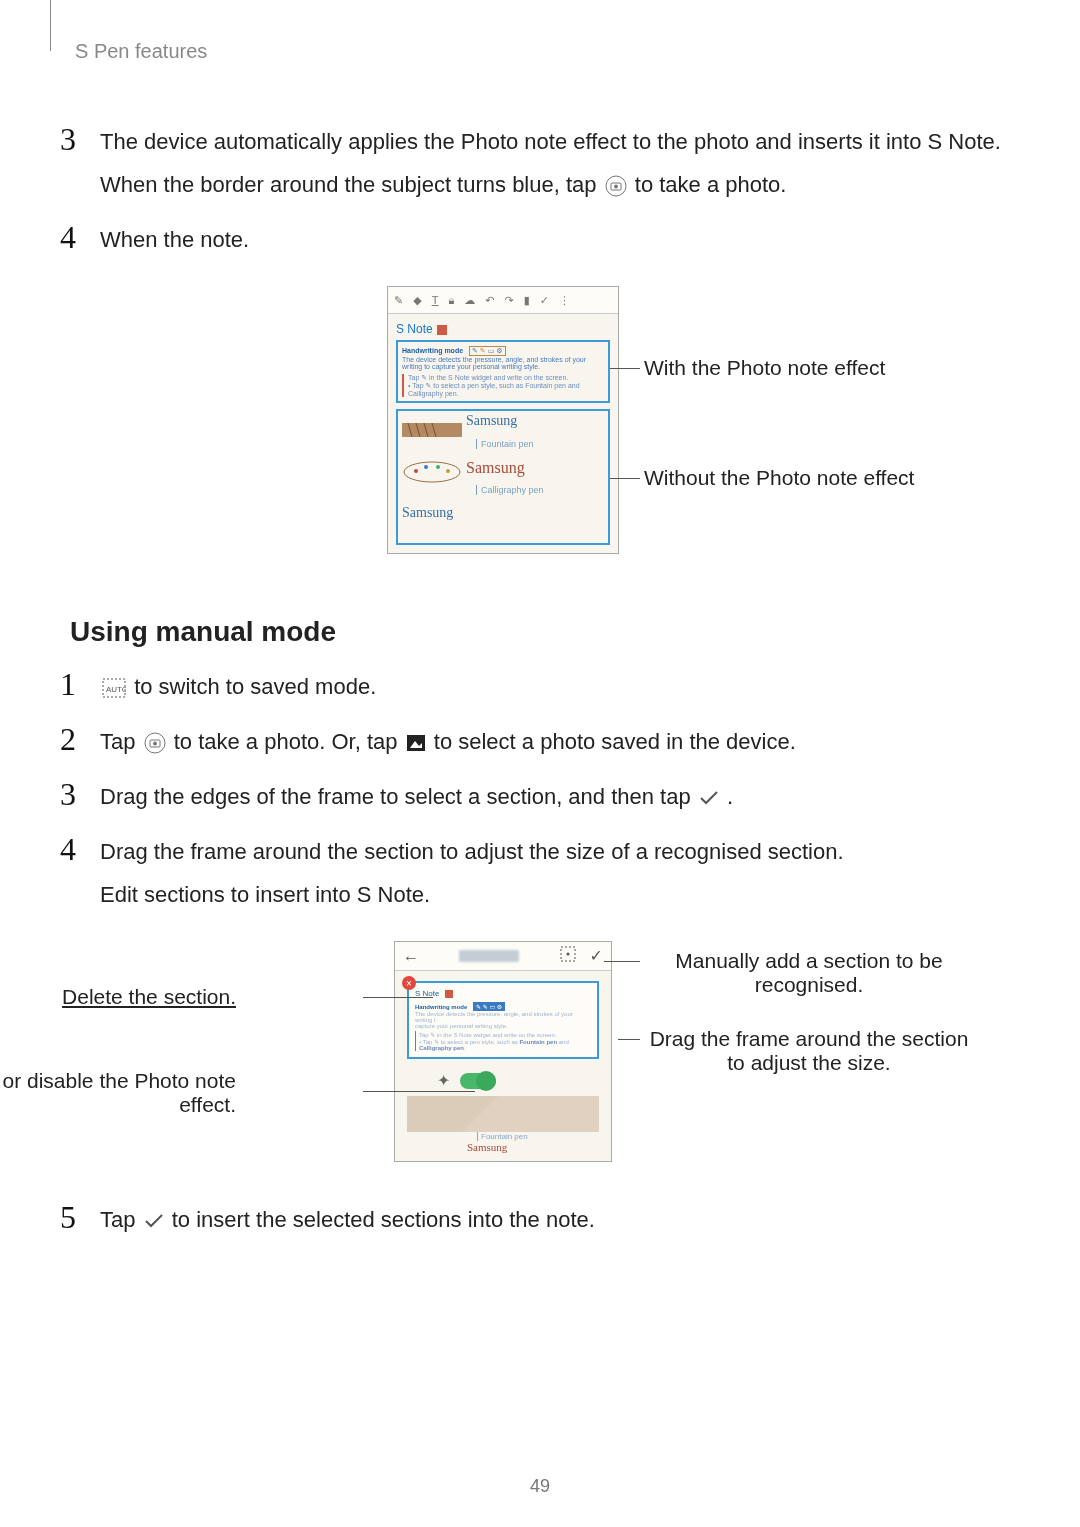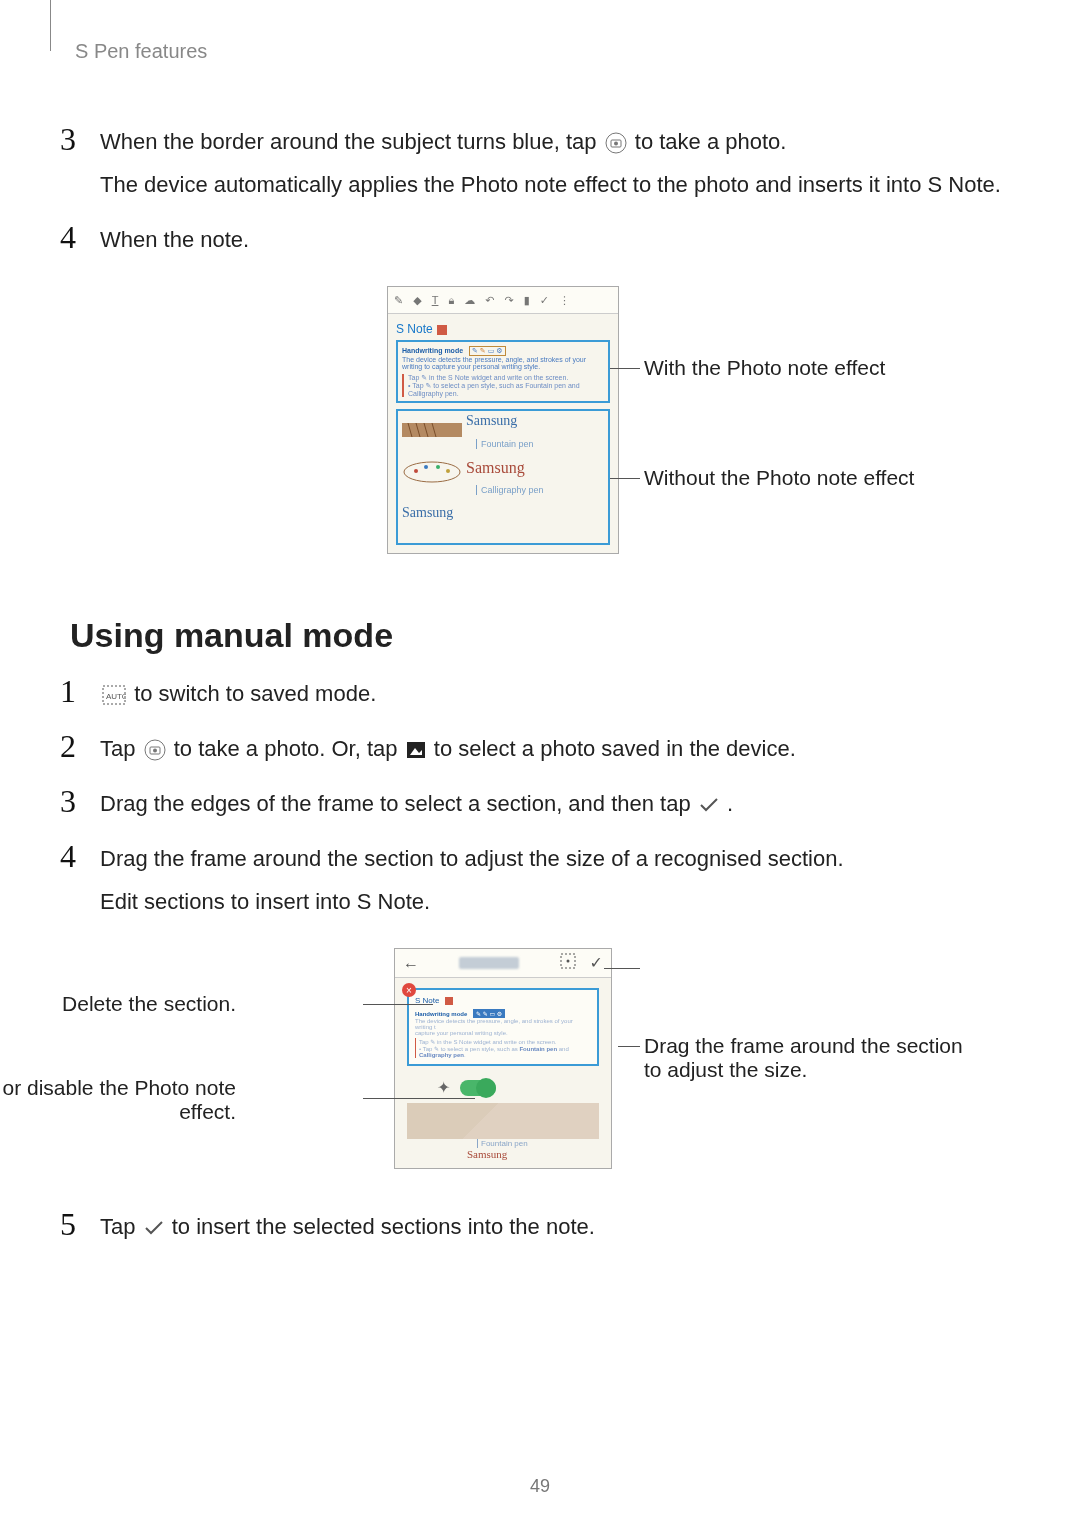--- a/index.html
+++ b/index.html
@@ -54,21 +54,21 @@
   }
   .inline-icon {
     display: inline-block;
     vertical-align: middle;
     margin: 0 2px;
   }
   .inline-icon svg {
     display: block;
   }
   h2.section {
-    font-size: 34px;
+    font-size: 28px;
     font-weight: 700;
     color: #222;
     margin: 40px 0 20px 20px;
   }
   .figure-wrap {
     position: relative;
     margin: 20px 0 10px 0;
     height: auto;
   }
   .figure-center {
@@ -141,21 +141,21 @@
     font-size: 21px;
     color: #222;
     white-space: nowrap;
   }
   .callout-line {
     position: absolute;
     border-top: 1px solid #555;
     height: 0;
   }
   .callout.right {
-    text-align: left;
+    text-align: center;
   }
   .callout.left {
     text-align: right;
   }
   .manual-screen {
     width: 218px;
     border: 1px solid #aaa;
     background: #f7f5ed;
   }
   .manual-topbar {
@@ -253,32 +253,32 @@
 
 <div class="page">
 
   <div class="left-margin-rule"></div>
 
   <div class="header">S Pen features</div>
 
   <div class="step">
     <div class="step-num">3</div>
     <div class="step-body">
+      <p>The device automatically applies the Photo note effect to the photo and inserts it into S Note.</p>
       <p>
         <span>When the border around the subject turns blue, tap </span>
         <span class="inline-icon">
           <svg width="22" height="22">
               <circle cx="11" cy="11" r="10" fill="none" stroke="#777"></circle>
               <rect x="6" y="8" width="10" height="7" rx="1" fill="none" stroke="#777"></rect>
               <circle cx="11" cy="11.5" r="2" fill="#777"></circle>
             </svg>
         </span>
         <span> to take a photo.</span>
       </p>
-      <p>The device automatically applies the Photo note effect to the photo and inserts it into S Note.</p>
     </div>
   </div>
 
   <div class="step">
     <div class="step-num">4</div>
     <div class="step-body">
       <p>When the note.</p>
     </div>
   </div>
 
@@ -453,26 +453,27 @@
             <div class="toggle"></div>
           </div>
           <div class="sketch-brown"></div>
           <div style="font-size:8px;color:#8aa6c8;margin-left:70px;border-left:1px solid #8aa6c8;padding-left:3px;">Fountain pen</div>
           <div style="font-family:cursive;font-size:11px;color:#a84a3a;margin-left:60px;">Samsung</div>
         </div>
       </div>
     </div>
 
     <div class="callout-line" style="top:56px;left:313px;width:70px;"></div>
-    <div class="callout left" style="top:44px;right:770px;">Delete the section.</div>
+    <div class="callout left" style="top:44px;right:770px;text-decoration:underline;">Delete the section.</div>
 
     <div class="callout-line" style="top:150px;left:313px;width:112px;"></div>
     <div class="callout left" style="top:128px;right:770px;width:310px;white-space:normal;">Enable or disable the Photo note effect.</div>
 
     <div class="callout-line" style="top:20px;left:554px;width:36px;"></div>
+    <div class="callout right" style="top:8px;left:594px;width:330px;white-space:normal;">Manually add a section to be recognised.</div>
 
     <div class="callout-line" style="top:98px;left:568px;width:22px;"></div>
     <div class="callout right" style="top:86px;left:594px;width:330px;white-space:normal;">Drag the frame around the section to adjust the size.</div>
   </div>
 
   <div class="step">
     <div class="step-num">5</div>
     <div class="step-body">
       <p>
         <span>Tap </span>

